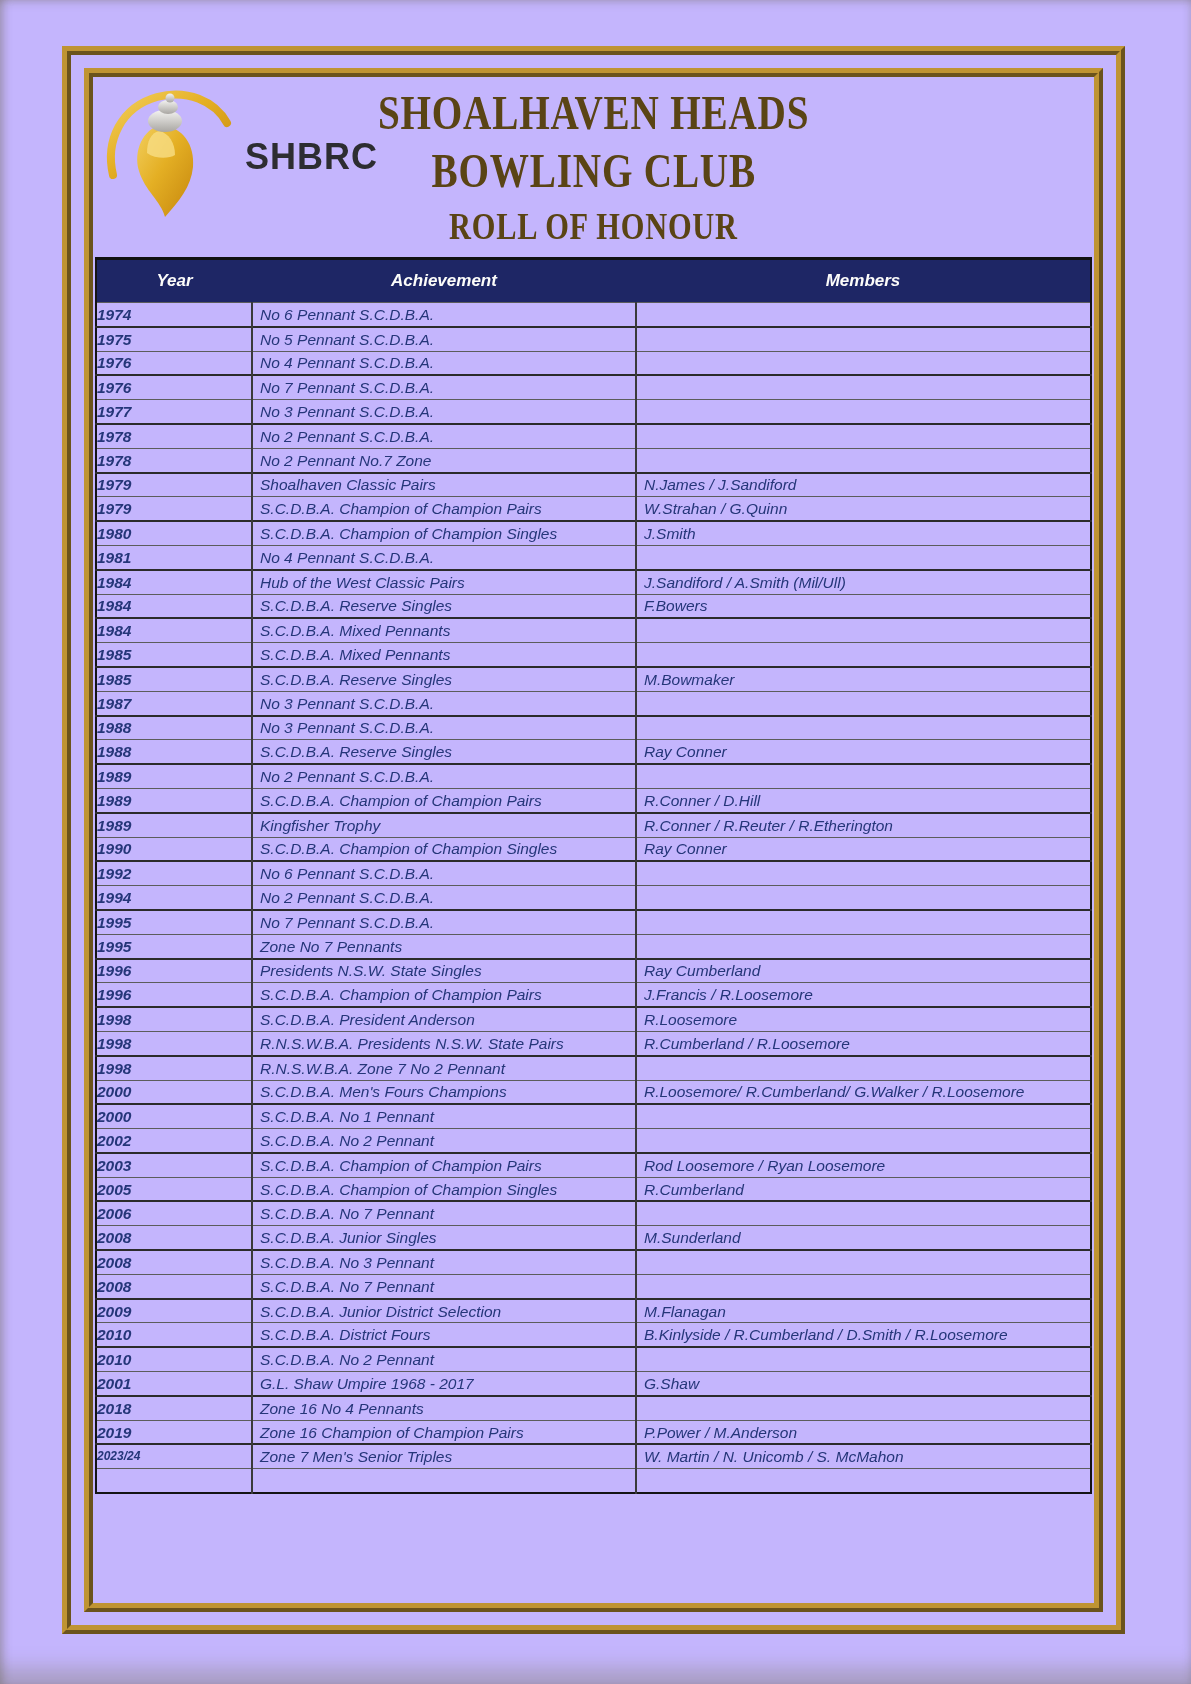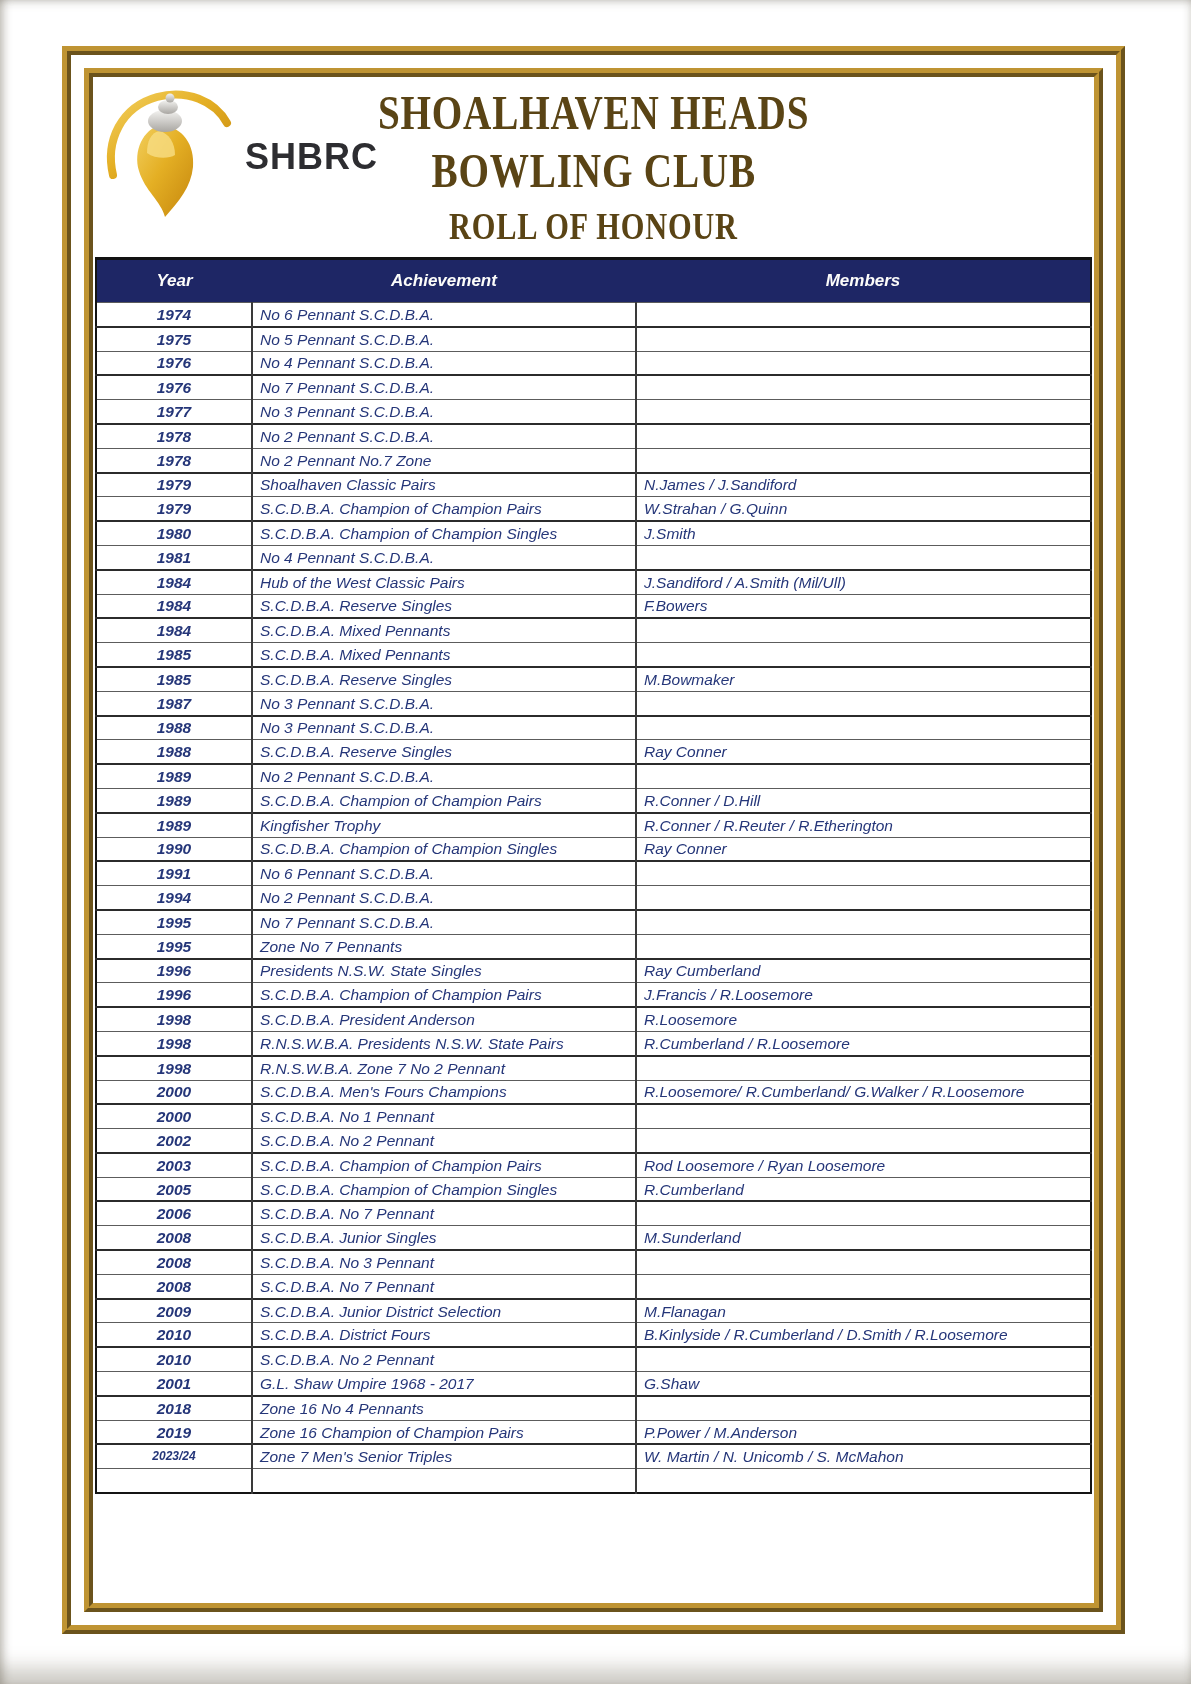--- a/index.html
+++ b/index.html
@@ -1,20 +1,20 @@
 <!DOCTYPE html>
 <html><head>
 <meta charset="utf-8">
 <style>
   html,body { margin:0; padding:0; background:#dedbd0; }
   .page {
     position:relative;
     width:1191px; height:1684px;
     margin:0 auto;
-    background:#ffffff;
+    background:#c4b5fd;
     font-family:"Liberation Sans", sans-serif;
     overflow:hidden;
   }
   
   .page::after {
     content:'';
     position:absolute; inset:0;
     pointer-events:none;
     box-shadow:
       inset 8px 0 10px -5px rgba(110,105,92,.45),
@@ -76,21 +76,21 @@
     text-align:center;
   }
   .honour-table tbody td {
     font-style:italic; color:#253679;
     font-size:15.5px; height:22.8px;
     line-height:15px;
     padding:0 4px 0 7px;
     overflow:hidden; white-space:nowrap;
   }
   .honour-table tbody td.cell-year {
-    font-weight:bold; text-align:center; padding:0;
+    font-weight:bold; padding:0;
   }
   .honour-table tbody td.cell-year.small-year { font-size:12px; }
   .honour-table td.cell-achievement,
   .honour-table td.cell-members { border-left:2px solid #3a3a3a; }
   tr.sep-thin  { border-top:1px solid #5c5c5c; }
   tr.sep-thick { border-top:2.5px solid #2b2b2b; }
 </style>
 </head>
 <body>
 
@@ -258,21 +258,21 @@
     <td class="cell-year">1989</td>
     <td class="cell-achievement">Kingfisher Trophy</td>
     <td class="cell-members">R.Conner / R.Reuter / R.Etherington</td>
   </tr>
               <tr class="sep-thin">
     <td class="cell-year">1990</td>
     <td class="cell-achievement">S.C.D.B.A. Champion of Champion Singles</td>
     <td class="cell-members">Ray Conner</td>
   </tr>
               <tr class="sep-thick">
-    <td class="cell-year">1991</td>
+    <td class="cell-year">1992</td>
     <td class="cell-achievement">No 6 Pennant S.C.D.B.A.</td>
     <td class="cell-members"></td>
   </tr>
               <tr class="sep-thin">
     <td class="cell-year">1994</td>
     <td class="cell-achievement">No 2 Pennant S.C.D.B.A.</td>
     <td class="cell-members"></td>
   </tr>
               <tr class="sep-thick">
     <td class="cell-year">1995</td>

